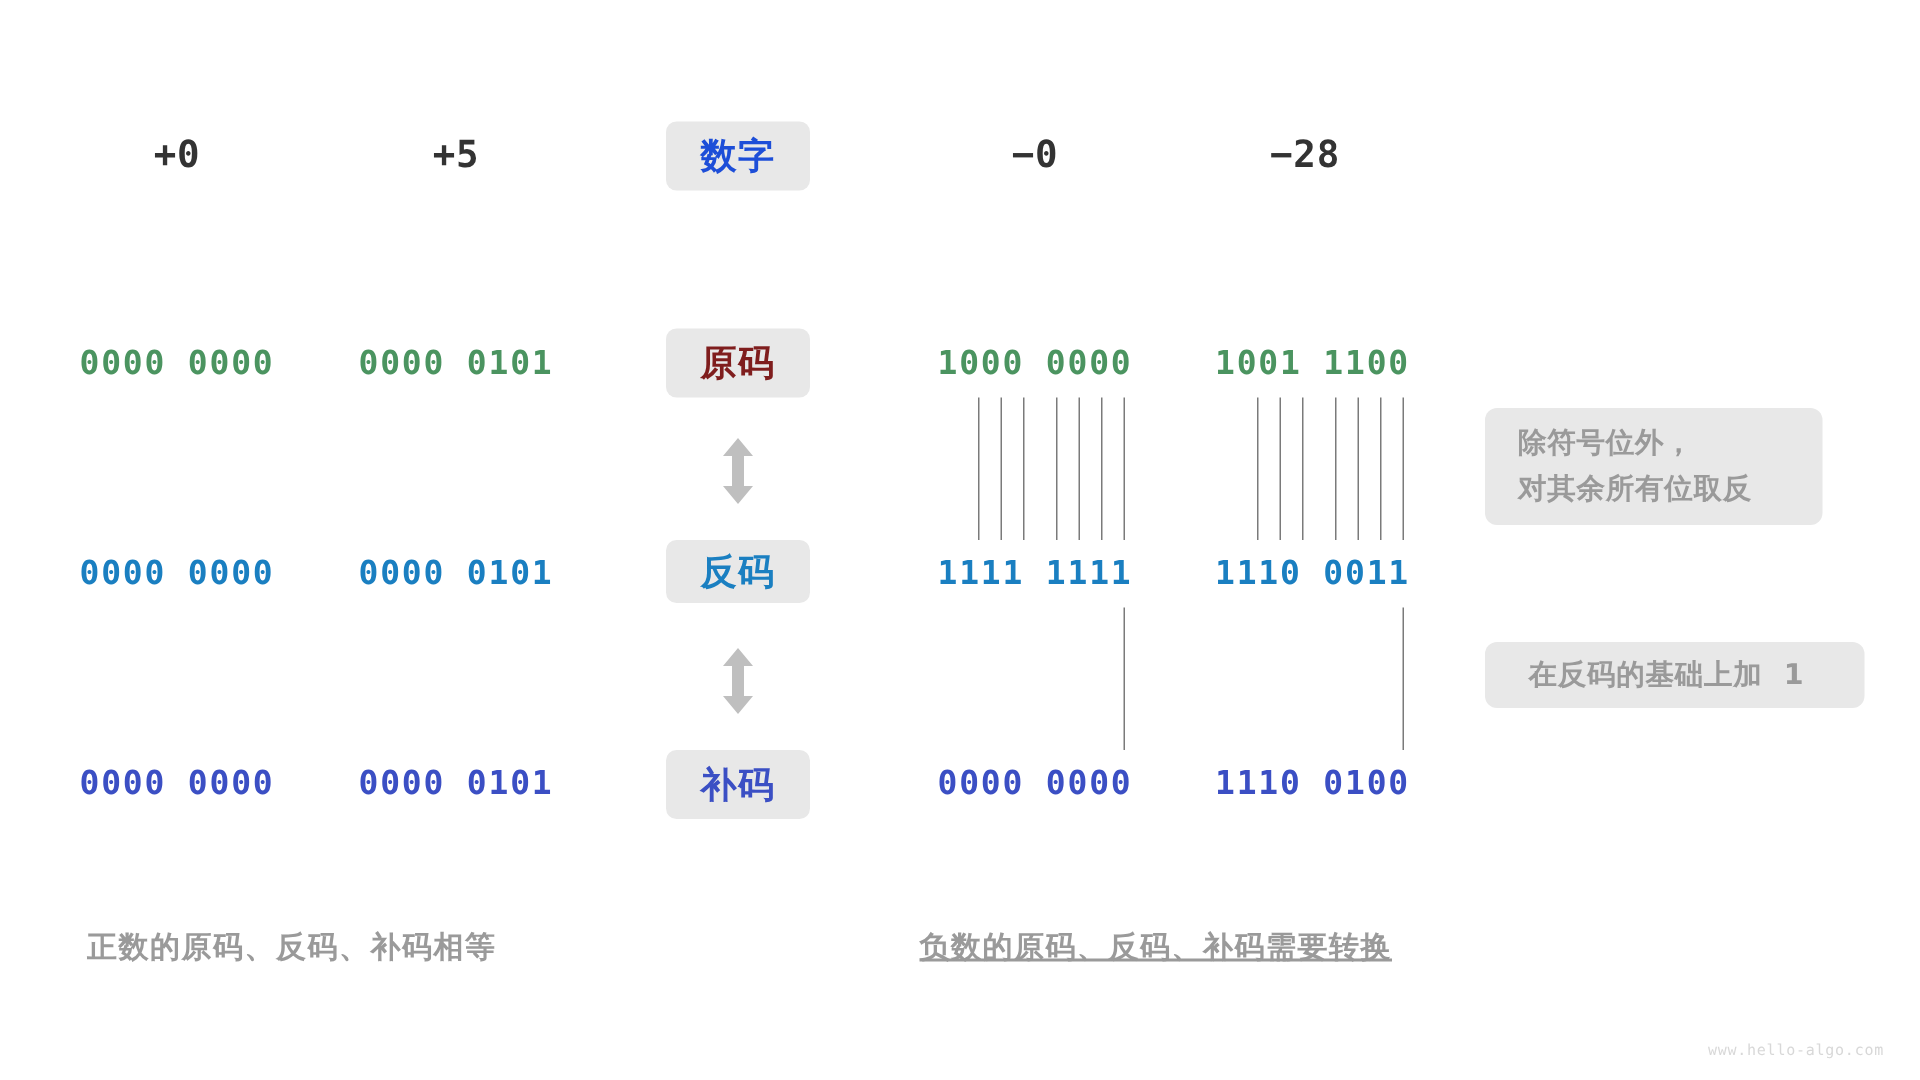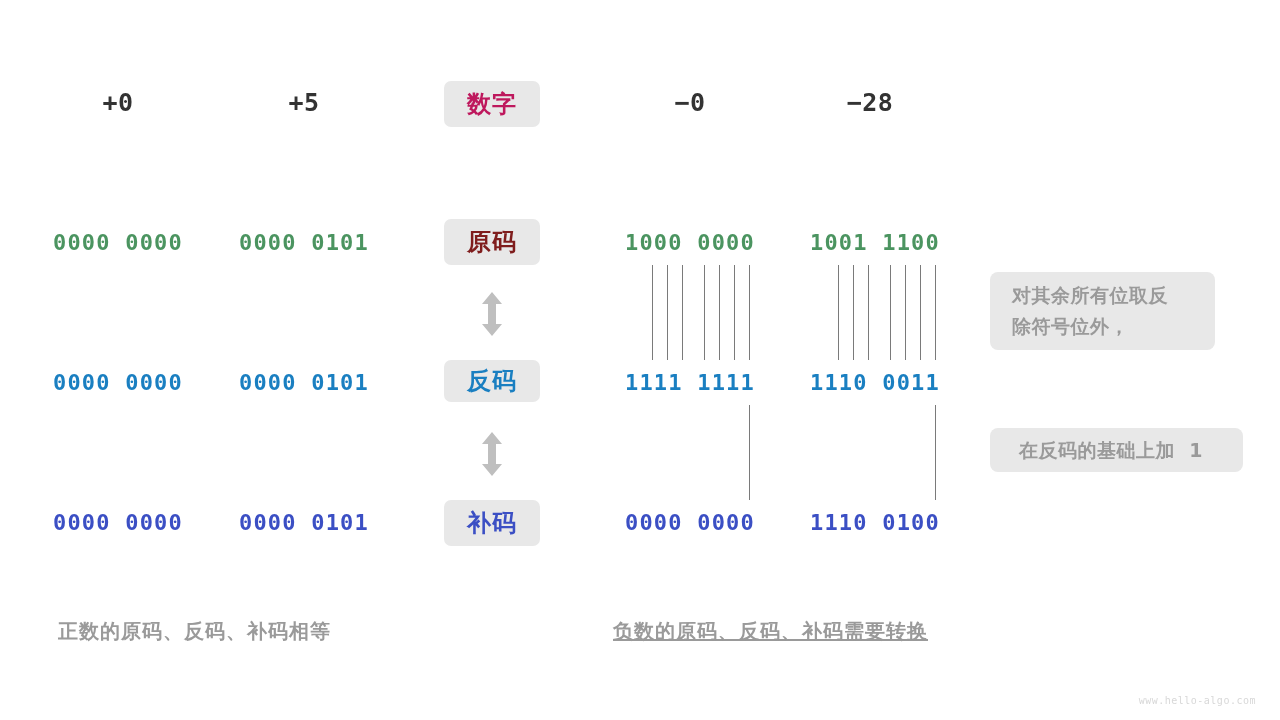--- a/index.html
+++ b/index.html
@@ -55,21 +55,21 @@
     background: #e8e8e8;
     border-radius: 7px;
     display: flex;
     align-items: center;
     justify-content: center;
     font-family: "DejaVu Sans", sans-serif;
     font-size: 24px;
     font-weight: bold;
     letter-spacing: 1px;
   }
-  .badge-head { color: #be185d; }
+  .badge-head { color: #1d4ed8; }
   .badge-sign { color: #7f1d1d; }
   .badge-ones { color: #1a7fc1; }
   .badge-twos { color: #3b4fc4; }
 
   
   .dblarrow {
     position: absolute;
     width: 36px;
     height: 48px;
   }
@@ -175,22 +175,22 @@
   <div class="vline" style="left:868px;  top:265px; height:95px;"></div>
   <div class="vline" style="left:890px;  top:265px; height:95px;"></div>
   <div class="vline" style="left:905px;  top:265px; height:95px;"></div>
   <div class="vline" style="left:920px;  top:265px; height:95px;"></div>
   <div class="vline" style="left:935px;  top:265px; height:95px;"></div>
 
   <div class="vline" style="left:749px; top:405px; height:95px;"></div>
   <div class="vline" style="left:935px; top:405px; height:95px;"></div>
 
   <div class="note" style="left:990px; top:272px; width:225px; height:78px;">
+    <div>除符号位外，</div>
     <div>对其余所有位取反</div>
-    <div>除符号位外，</div>
   </div>
 
   <div class="note" style="left:990px; top:428px; width:253px; height:44px;padding-left:29px;">
     <div>在反码的基础上加  1</div>
   </div>
 
   <div class="caption" style="left:58px;  top:618px;">正数的原码、反码、补码相等</div>
   <div class="caption" style="left:613px; top:618px;text-decoration:underline;">负数的原码、反码、补码需要转换</div>
 
   <div class="watermark">www.hello-algo.com</div>

